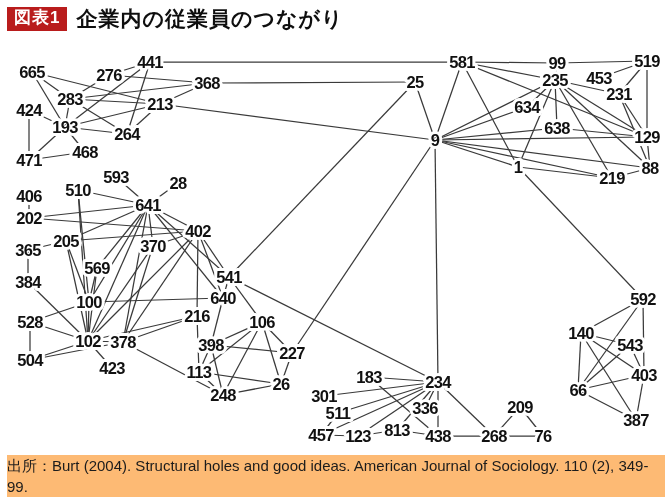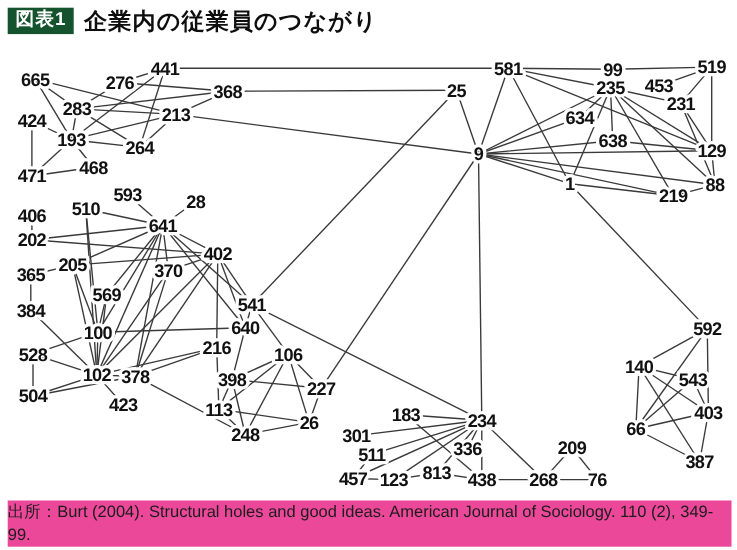--- a/index.html
+++ b/index.html
@@ -2,33 +2,33 @@
 <html><head>
 <meta charset="utf-8">
 <style>
   html,body{margin:0;padding:0;}
   body{
     width:670px;height:500px;position:relative;background:#ffffff;
     font-family:"Liberation Sans",sans-serif;overflow:hidden;
   }
   .header{position:absolute;top:5px;left:7px;display:flex;align-items:center;gap:9px;z-index:3;}
   .badge{
-    background:#14532d;color:#fff;font-weight:700;font-size:17px;
+    background:#b91c1c;color:#fff;font-weight:700;font-size:17px;
     padding:2px 7px 3px 7px;line-height:1.1;letter-spacing:1px;
   }
   .title{font-weight:700;font-size:21px;color:#0e0e0e;letter-spacing:1px;font-family:Liberation Mono, monospace;}
   .netsvg{position:absolute;left:0;top:0;z-index:1;}
   .nodelbl{
     font-family:"Liberation Sans",sans-serif;
     font-size:16.5px;font-weight:600;letter-spacing:-0.6px;
     text-anchor:middle;paint-order:stroke;stroke-linejoin:round;
   }
   .caption{
     position:absolute;left:7px;bottom:3px;width:658px;z-index:3;
-    font-size:15px;color:#1c1c1c;line-height:1.4;background:#ec4899;
+    font-size:15px;color:#1c1c1c;line-height:1.4;background:#fdba74;
   }
 </style>
 </head>
 <body>
 
 <div class="header">
   <span class="badge">図表1</span>
   <span class="title">企業内の従業員のつながり</span>
 </div>
 

